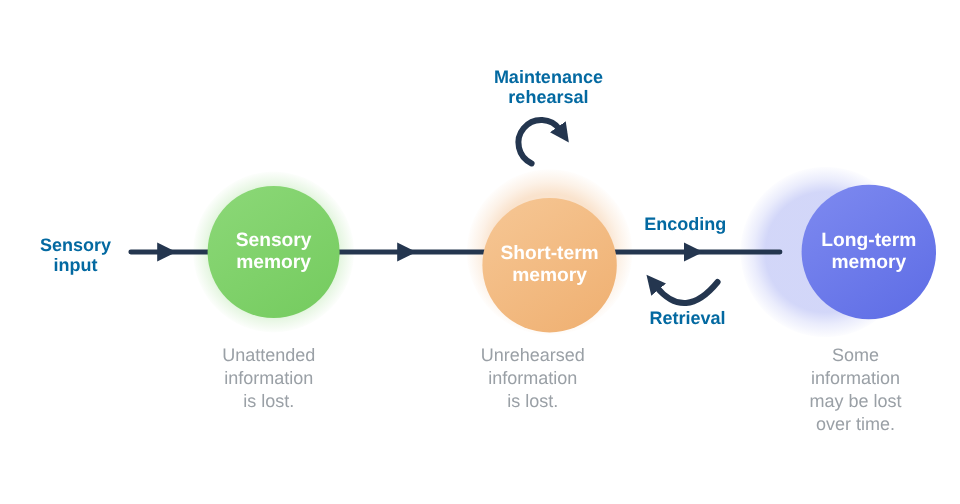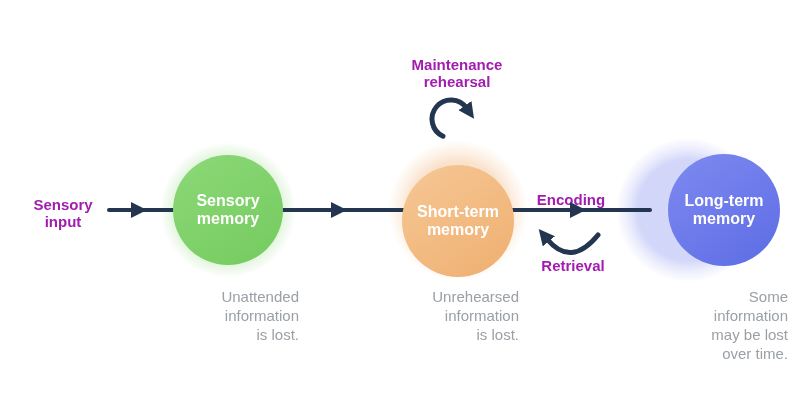--- a/index.html
+++ b/index.html
@@ -2,25 +2,25 @@
 <html><head>
 <meta charset="utf-8">
 <style>
   html,body{margin:0;padding:0;background:#fff;}
   .canvas{
     position:relative;width:800px;height:420px;background:#ffffff;overflow:hidden;
     font-family:"Liberation Sans","DejaVu Sans",sans-serif;
   }
   .multiline{white-space:pre-line;}
   .nav-label{
-    position:absolute;color:#a21caf;font-weight:700;font-size:15px;line-height:17px;
+    position:absolute;color:#0369a1;font-weight:700;font-size:15px;line-height:17px;
     text-align:center;
   }
   .caption{
-    position:absolute;color:#9aa0a6;font-size:15px;line-height:19px;text-align:right;
+    position:absolute;color:#9aa0a6;font-size:15px;line-height:19px;text-align:center;
     width:150px;font-weight:400;
   }
   .glow{position:absolute;border-radius:50%;z-index:1;}
   .glow-green{width:134px;height:134px;left:161px;top:143px;
     background:radial-gradient(circle,rgba(128,210,107,.40) 0 50%,rgba(128,210,107,.18) 60%,rgba(128,210,107,0) 72%);}
   .glow-orange{width:138px;height:138px;left:389px;top:141px;
     background:radial-gradient(circle,rgba(242,188,136,.42) 0 50%,rgba(242,188,136,.20) 60%,rgba(242,188,136,0) 72%);}
   .glow-blue{width:142px;height:142px;left:617px;top:139px;
     background:radial-gradient(circle,rgba(107,121,234,.30) 0 50%,rgba(107,121,234,.14) 60%,rgba(107,121,234,0) 72%);}
   .flow-line{
@@ -83,21 +83,21 @@
     <span class="multiline">Short-term
 memory</span>
   </div>
   <div class="stage-circle circle-blue">
     <span class="multiline">Long-term
 memory</span>
   </div>
 
   <div class="nav-label multiline" style="left:18px;top:196px;width:90px;">Sensory
 input</div>
-  <div class="nav-label" style="left:521px;top:179px;width:100px;margin-top:12px;">Encoding</div>
+  <div class="nav-label" style="left:521px;top:179px;width:100px;">Encoding</div>
   <div class="nav-label multiline" style="left:387px;top:56px;width:140px;">Maintenance
 rehearsal</div>
   <div class="nav-label" style="left:523px;top:257px;width:100px;">Retrieval</div>
 
   <div class="caption multiline" style="left:149px;top:287px;">Unattended
 information
 is lost.</div>
   <div class="caption multiline" style="left:369px;top:287px;">Unrehearsed
 information
 is lost.</div>

